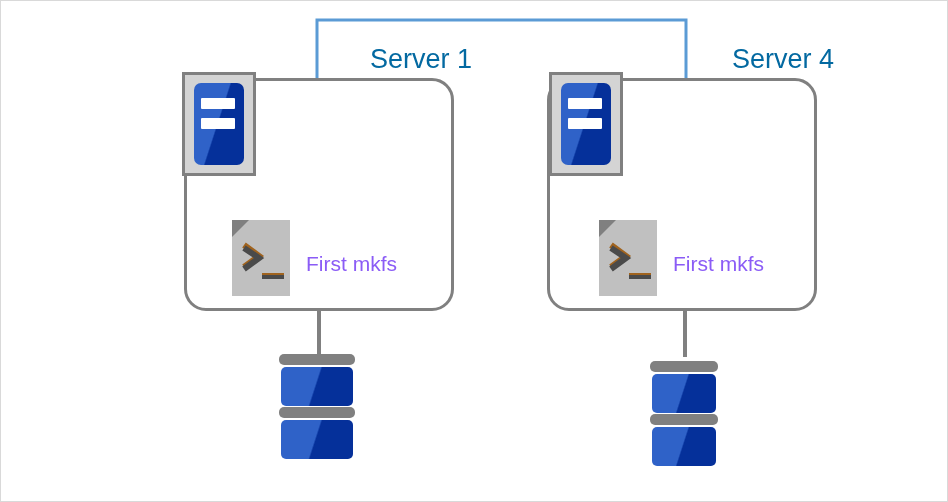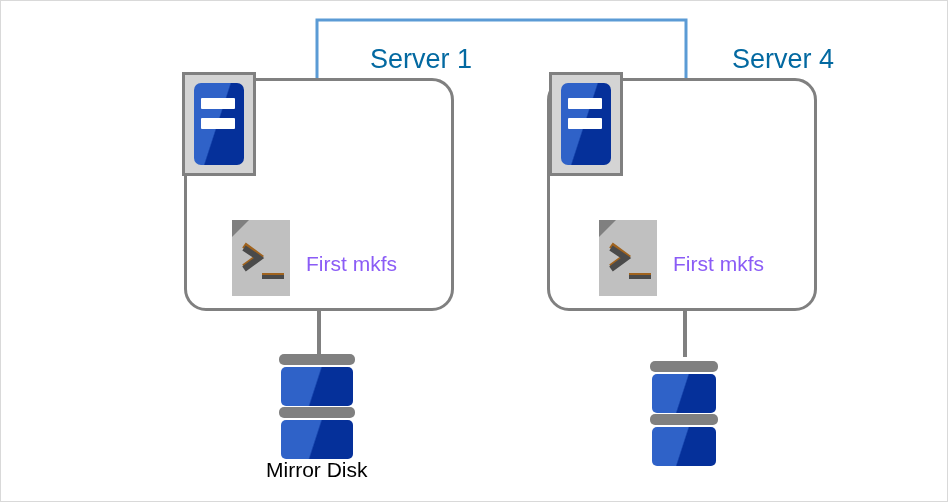--- a/index.html
+++ b/index.html
@@ -179,21 +179,20 @@
 
   <div class="stem" style="left:316px; top:310px; height:46px;"></div>
 
   <div class="disk" style="left:278px; top:353px; width:76px; height:100px;">
     <div class="disk-platter" style="top:0px; width:76px; height:11px;"></div>
     <div class="disk-block" style="left:2px; top:13px; width:72px; height:39px;"></div>
     <div class="disk-platter" style="top:53px; width:76px; height:11px;"></div>
     <div class="disk-block" style="left:2px; top:66px; width:72px; height:39px;"></div>
   </div>
 
-  <div class="disk-label" style="left:265px; top:458px;">Mirror Disk</div>
 
   <div class="server-label" style="left:703px; top:45px;">Server 4</div>
 
   <div class="server-box" style="left:546px; top:77px; width:270px; height:233px;"></div>
 
   <div class="server-icon" style="left:548px; top:71px;">
     <div class="server-icon-body">
       <div class="server-icon-bar b1"></div>
       <div class="server-icon-bar b2"></div>
     </div>

